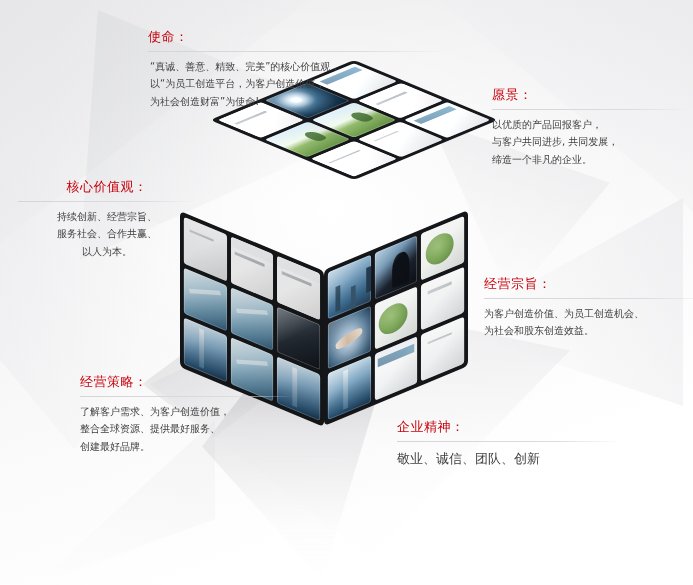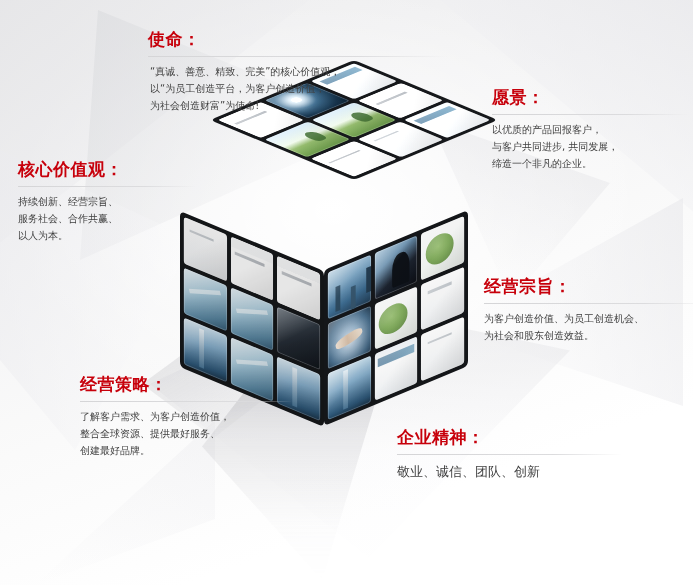--- a/index.html
+++ b/index.html
@@ -281,22 +281,22 @@
     left: 14%; top: 22%;
     width: 56%; height: 5%;
     background: #c4c9ce;
     box-shadow: 0 240% 0 #d5d9dd, 0 480% 0 #dfe2e5;
   }
 
   
   .block { position: absolute; }
   .block-title {
     color: #c7000b;
-    font-size: 17px;
-    font-weight: bold;
+    font-size: 13px;
+    font-weight: normal;
     letter-spacing: 0.5px;
     white-space: nowrap;
     line-height: 1.1;
   }
   .divider {
     height: 1px;
     background: linear-gradient(90deg, #d5d5d7 0%, #dcdcde 70%, rgba(220,220,222,0) 100%);
     margin: 7px 0 6px 0;
   }
   .block-body {
@@ -305,27 +305,27 @@
     line-height: 1.72;
     white-space: pre-line;
   }
 
   
   #block-mission      { left: 148px; top: 30px;  width: 300px; }
   #block-mission .block-body { padding-left: 2px; }
 
   #block-vision       { left: 492px; top: 88px;  width: 196px; }
 
-  #block-core-values  { left: 18px;  top: 160px; width: 178px; }
+  #block-core-values  { left: 18px;  top: 180px; width: 178px; text-align: center; }
 
   #block-purpose      { left: 484px; top: 277px; width: 228px; }
 
   #block-strategy     { left: 80px;  top: 375px; width: 212px; }
 
-  #block-spirit       { left: 397px; top: 420px; width: 225px; margin-top: 8px; }
+  #block-spirit       { left: 397px; top: 420px; width: 225px; }
   #block-spirit .block-body { font-size: 13px; }
 </style>
 </head>
 <body>
 
 <div id="stage">
 
   <div class="facet facet-a"></div>
   <div class="facet facet-b"></div>
   <div class="facet facet-c"></div>

